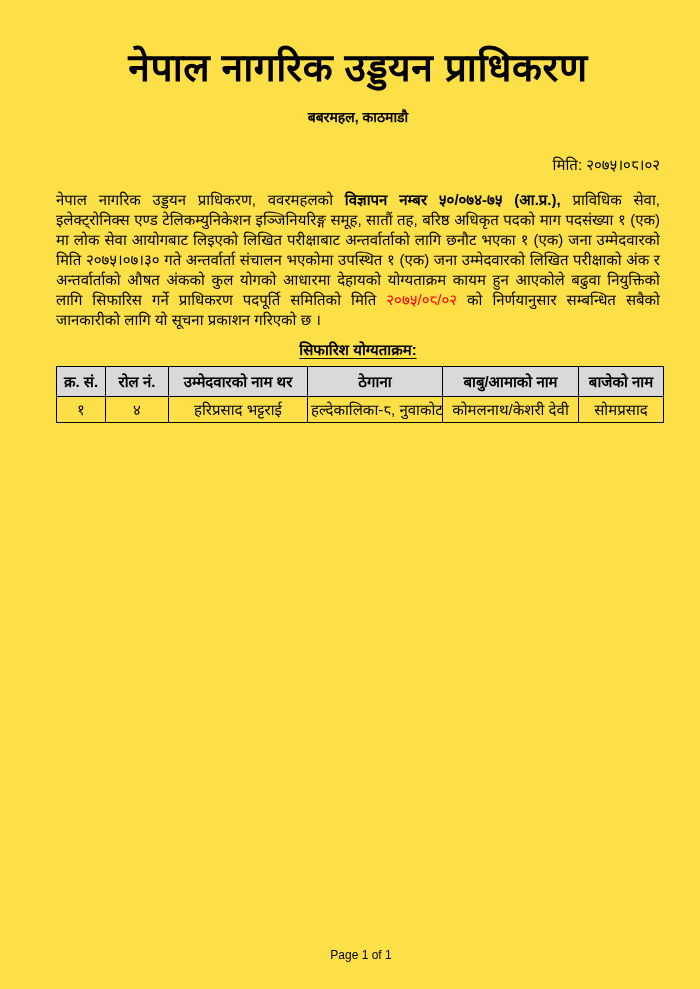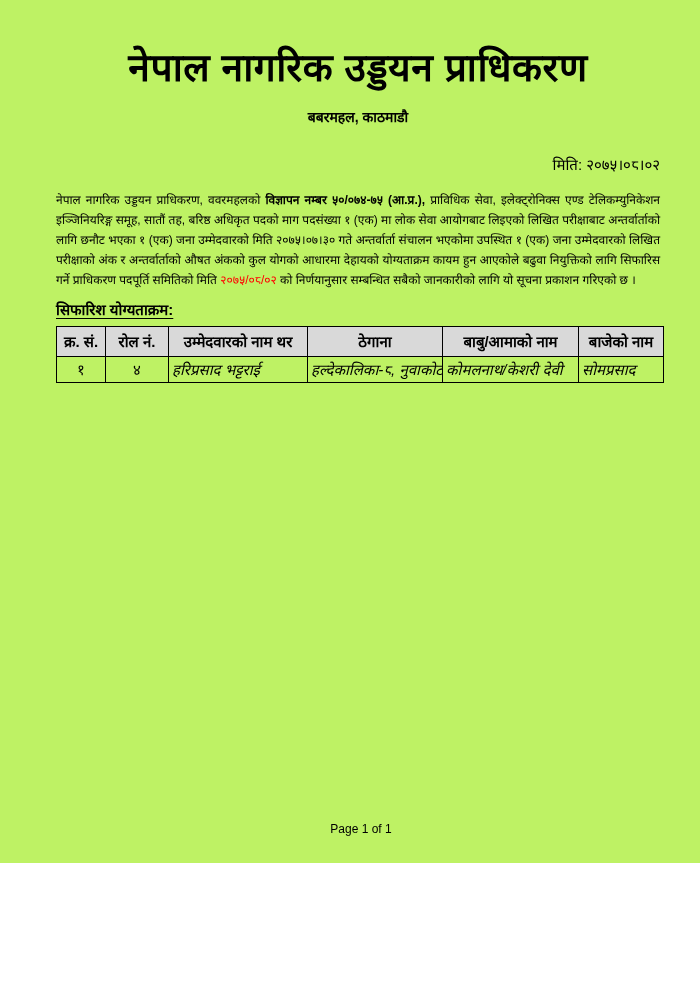--- a/index.html
+++ b/index.html
@@ -4,23 +4,23 @@
 <style>
   * { margin: 0; padding: 0; box-sizing: border-box; }
   html, body { background: #ffffff; }
   body {
     font-family: "Liberation Sans", "DejaVu Sans", sans-serif;
     color: var(--text, #000);
   }
   .page {
     position: relative;
     width: 700px;
-    height: 863px;
+    height: 989px;
     margin: 0 auto;
-    background: #bef264;
+    background: #fde047;
     overflow: hidden;
     padding: 42px 40px 0 56px;
   }
   .doc-title {
     text-align: center;
     font-size: 39px;
     font-weight: 700;
     line-height: 1.35;
     letter-spacing: 0.5px;
     white-space: nowrap;
@@ -40,32 +40,33 @@
     text-underline-offset: 3px;
   }
   .date-line {
     text-align: right;
     font-size: 15px;
     font-weight: 400;
     margin-top: 28px;
   }
   .body-para {
     margin-top: 16px;
-    font-size: 12px;
+    font-size: 15px;
     line-height: 20px;
     text-align: justify;
   }
   .body-para .seg-bold { font-weight: 700; }
   .body-para .seg-red  { color: var(--highlight-red, #f00); }
   .section-heading {
     margin-top: 9px;
     font-size: 15px;
     font-weight: 700;
     text-decoration: underline;
     text-underline-offset: 3px;
+    text-align: center;
   }
   table.merit-table {
     margin-top: 7px;
     border-collapse: collapse;
     table-layout: fixed;
     width: 607px;
     font-size: 15px;
   }
   .merit-table th, .merit-table td {
     border: 1.5px solid #000;
@@ -77,21 +78,21 @@
     font-weight: 700;
     height: 30px;
     text-align: center;
     padding: 2px 3px;
   }
   .merit-table td {
     height: 26px;
     padding: 2px 3px;
   }
   .merit-table td.c { text-align: center; }
-  .merit-table td.l { text-align: left; font-style: italic; }
+  .merit-table td.l { text-align: center; }
   col.w-sn    { width: 49px; }
   col.w-roll  { width: 63px; }
   col.w-name  { width: 139px; }
   col.w-addr  { width: 135px; }
   col.w-par   { width: 136px; }
   col.w-gf    { width: 85px; }
   .signature-block {
     margin-top: 68px;
     margin-left: auto;
     margin-right: 118px;

